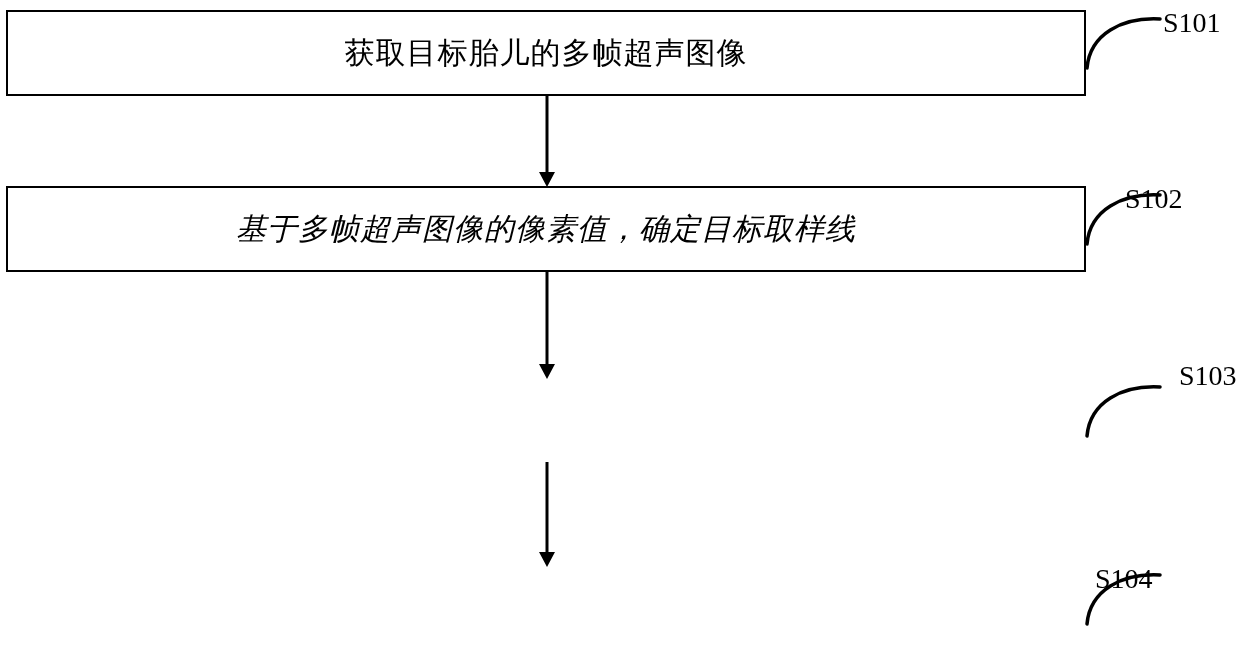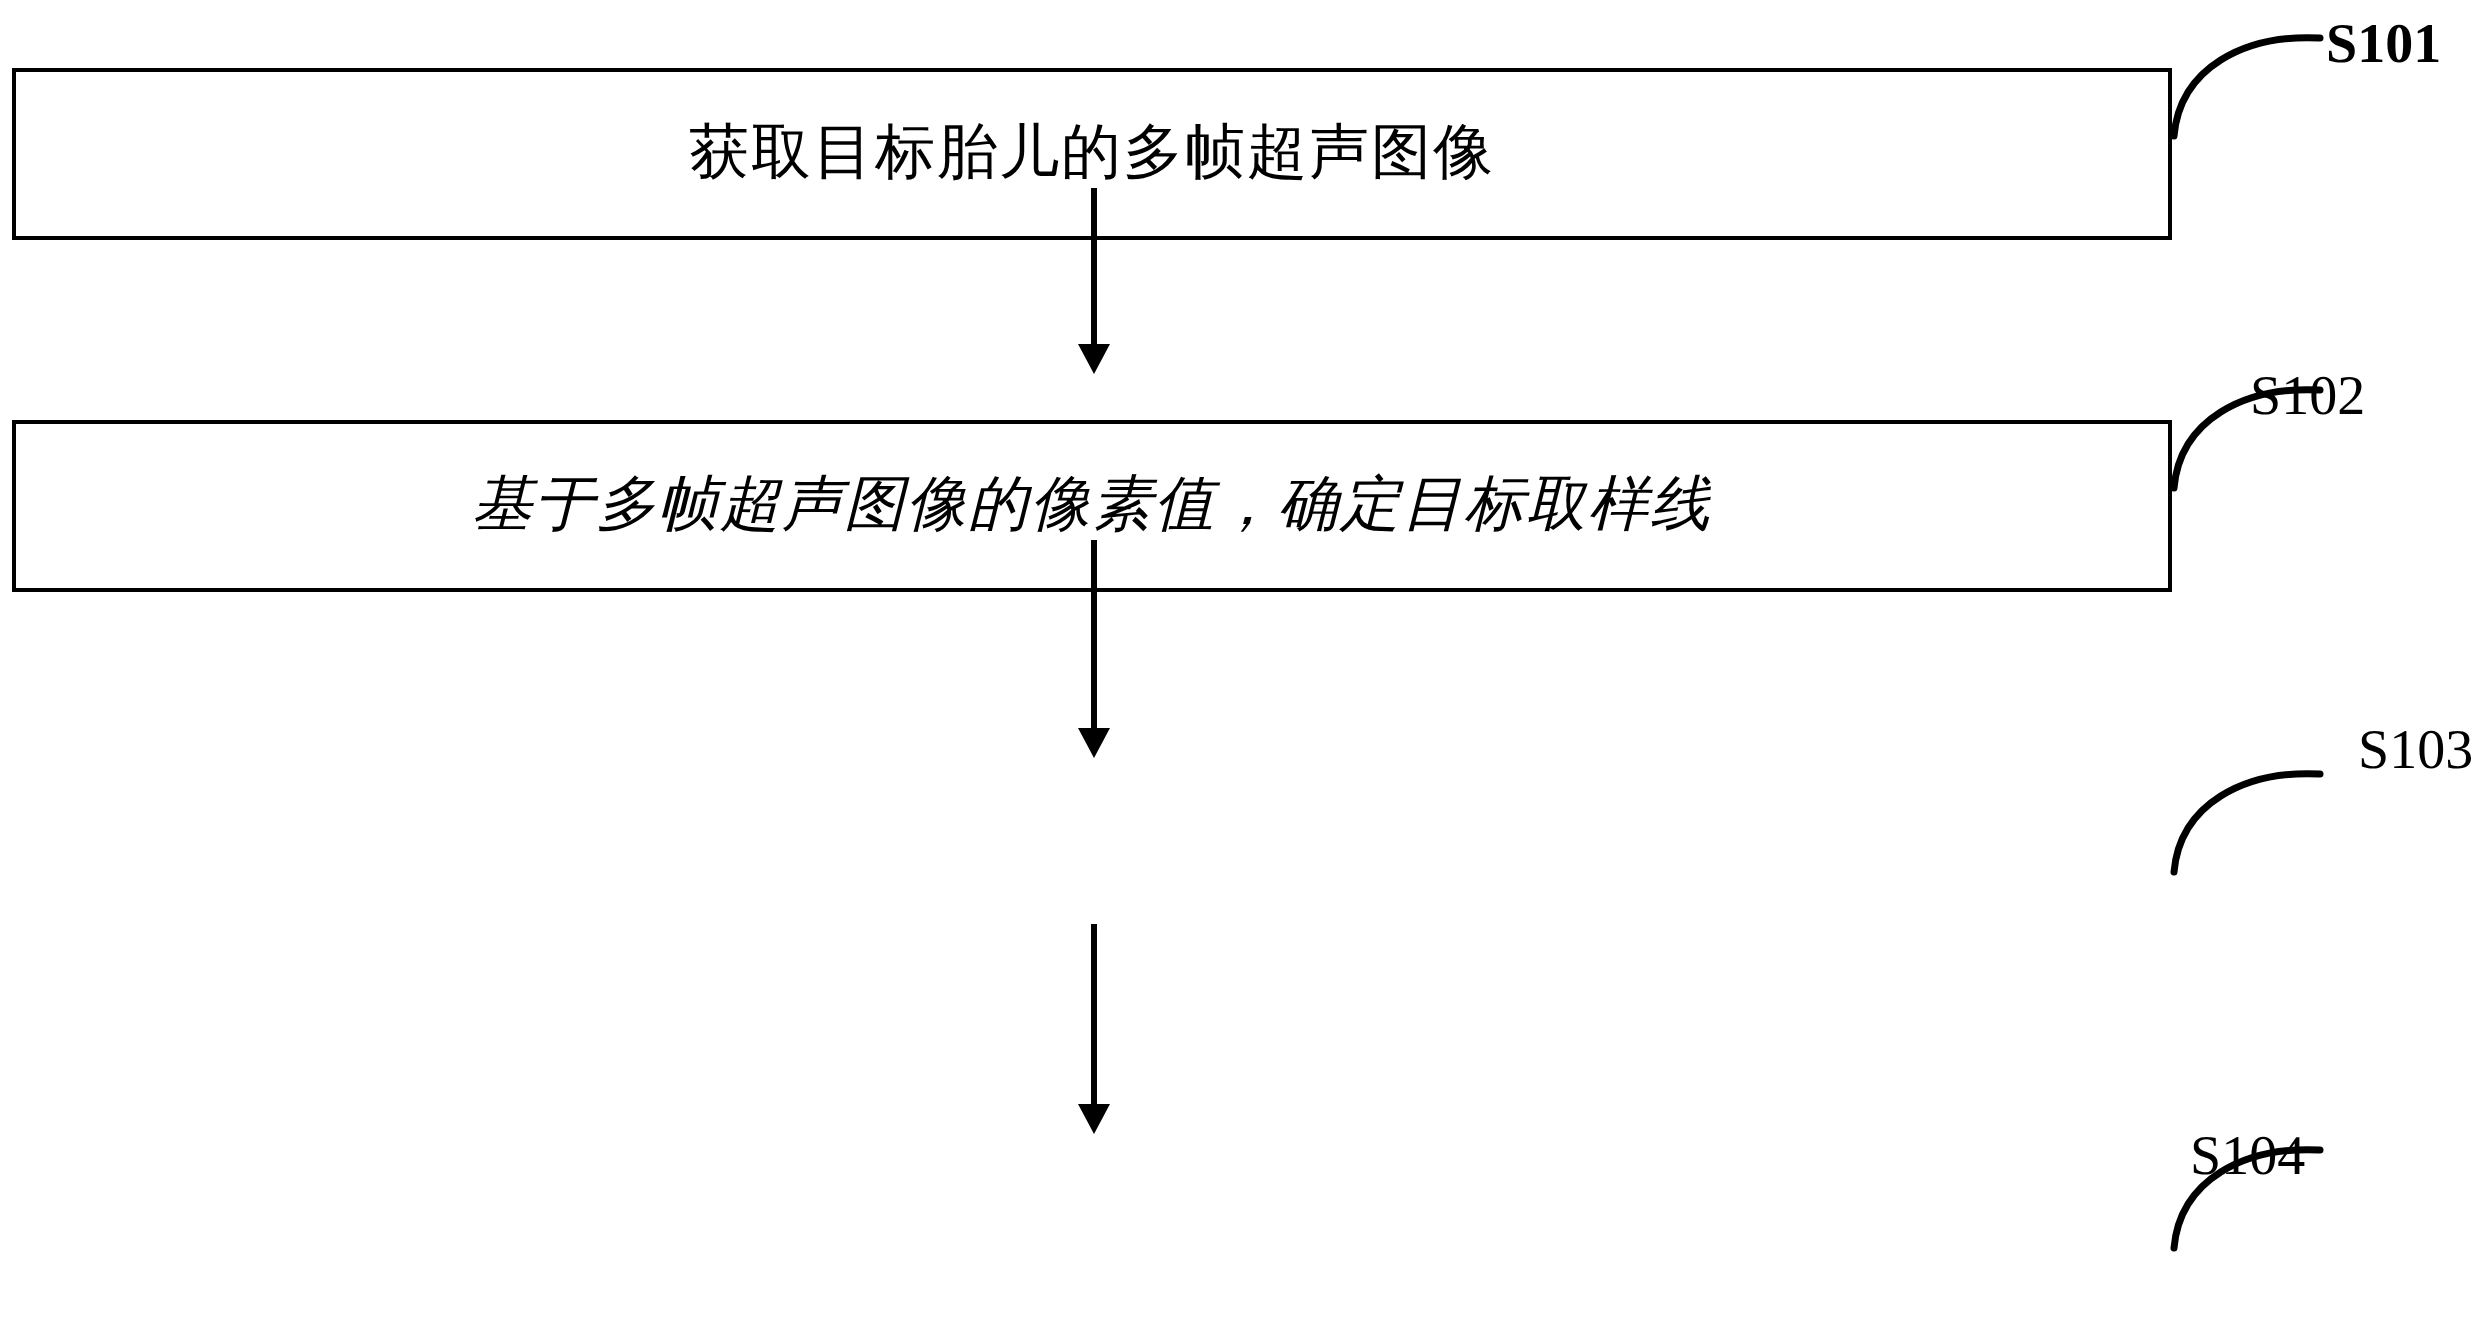--- a/index.html
+++ b/index.html
@@ -21,21 +21,20 @@
     background: #ffffff;
   }
   .step-box {
     position: absolute;
     box-sizing: border-box;
     border: 2px solid #000000;
     background: #ffffff;
     display: flex;
     align-items: center;
     justify-content: center;
-    margin-top: 24px;
   }
   .step-box-text {
     font-family: "Liberation Serif", "DejaVu Serif", serif;
     font-size: 30px;
     line-height: 34px;
     letter-spacing: 1px;
     color: #000000;
     text-align: center;
     white-space: nowrap;
   }
@@ -75,21 +74,21 @@
   #conn-1 { left: 530px; top: 94px;  width: 36px; height: 94px; }
   #conn-2 { left: 530px; top: 270px; width: 36px; height: 110px; }
   #conn-3 { left: 530px; top: 462px; width: 36px; height: 106px; }
 
   
   #leader-s101 { left: 1084px; top: 8px;   width: 86px; height: 64px; }
   #leader-s102 { left: 1084px; top: 184px; width: 86px; height: 64px; }
   #leader-s103 { left: 1084px; top: 376px; width: 86px; height: 64px; }
   #leader-s104 { left: 1084px; top: 564px; width: 86px; height: 64px; }
 
-  #label-s101 { left: 1163px; top: 9px; font-weight: bold; }
+  #label-s101 { left: 1163px; top: 9px; }
   #label-s102 { left: 1125px; top: 185px; }
   #label-s103 { left: 1163px; top: 362px; margin-left: 16px; }
   #label-s104 { left: 1095px; top: 565px; }
 </style>
 </head>
 <body>
 
 <div id="flowchart">
 
   <div class="step-box" id="box-s101">

